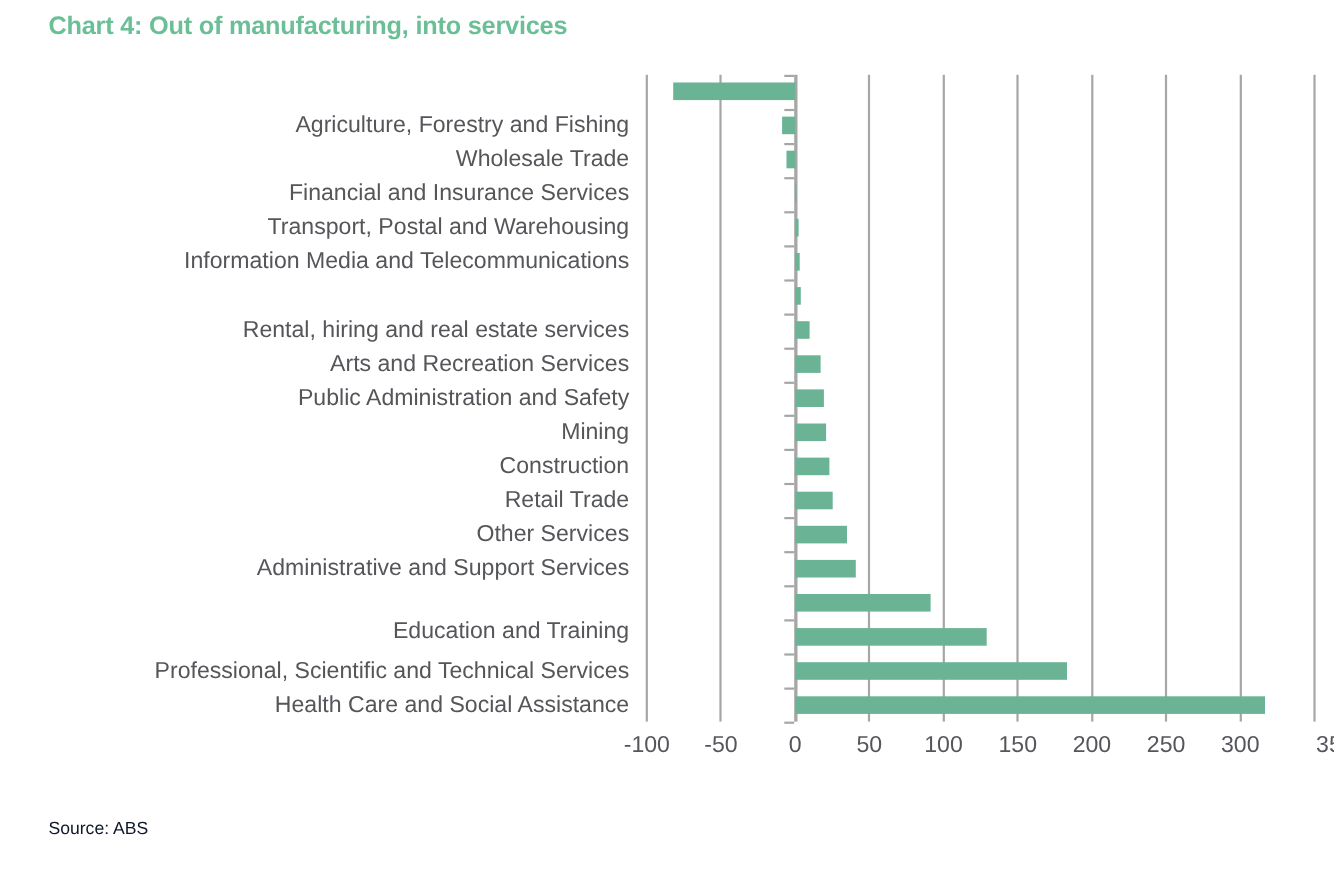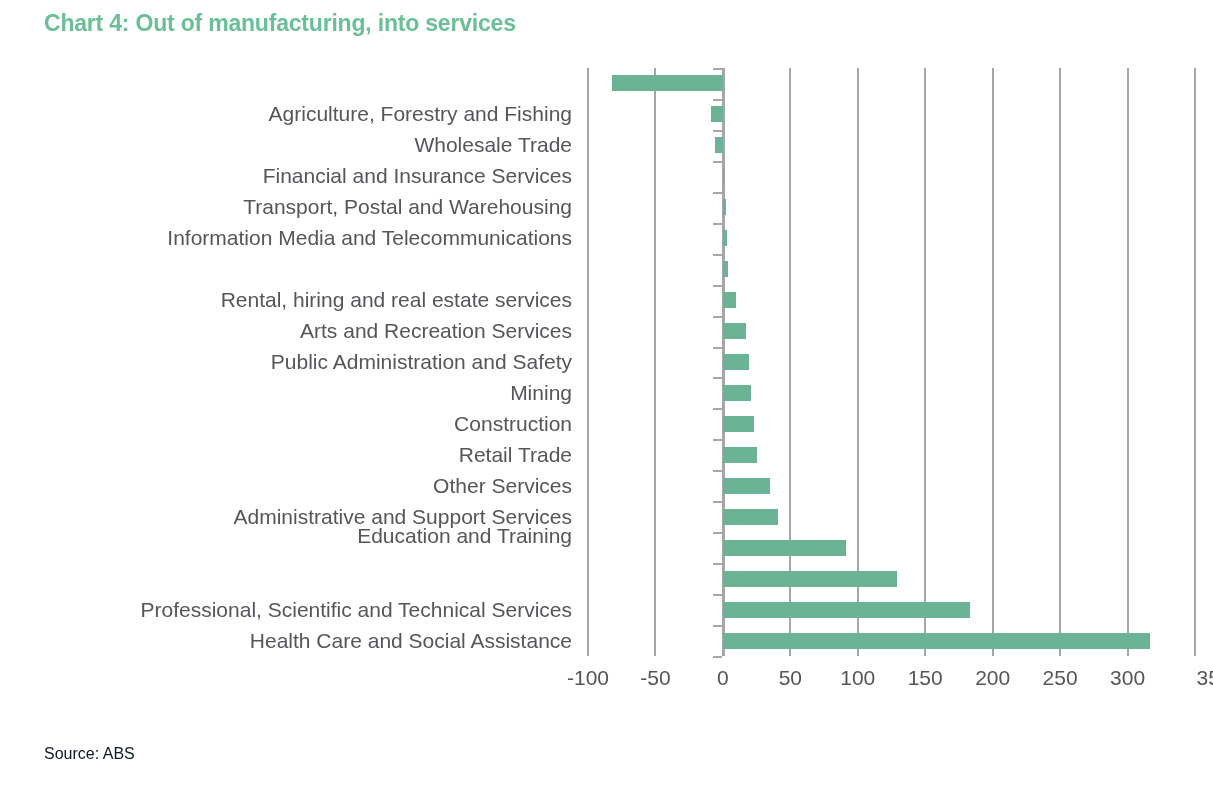--- a/index.html
+++ b/index.html
@@ -155,21 +155,21 @@
       <div class="cat-label" style="top: 128.263px;">Transport, Postal and Warehousing</div>
       <div class="cat-label" style="top: 159.211px;">Information Media and Telecommunications</div>
       <div class="cat-label" style="top: 221.105px;">Rental, hiring and real estate services</div>
       <div class="cat-label" style="top: 252.053px;">Arts and Recreation Services</div>
       <div class="cat-label" style="top: 313.947px;">Mining</div>
       <div class="cat-label" style="top: 283px;">Public Administration and Safety</div>
       <div class="cat-label" style="top: 344.895px;">Construction</div>
       <div class="cat-label" style="top: 375.842px;">Retail Trade</div>
       <div class="cat-label" style="top: 437.737px;">Administrative and Support Services</div>
       <div class="cat-label" style="top: 406.789px;">Other Services</div>
-      <div class="cat-label" style="top: 457px;">Education and Training</div>
+      <div class="cat-label" style="top: 495px;">Education and Training</div>
       <div class="cat-label" style="top: 530.579px;">Professional, Scientific and Technical Services</div>
       <div class="cat-label" style="top: 561.526px;">Health Care and Social Assistance</div>
     </div>
 
   <div id="plot-area">
       <div class="gridline" style="left: -1px;"></div>
       <div class="gridline" style="left: 66.4444px;"></div>
       <div class="gridline zero-axis" style="left: 133.889px;"></div>
       <div class="gridline" style="left: 201.333px;"></div>
       <div class="gridline" style="left: 268.778px;"></div>

